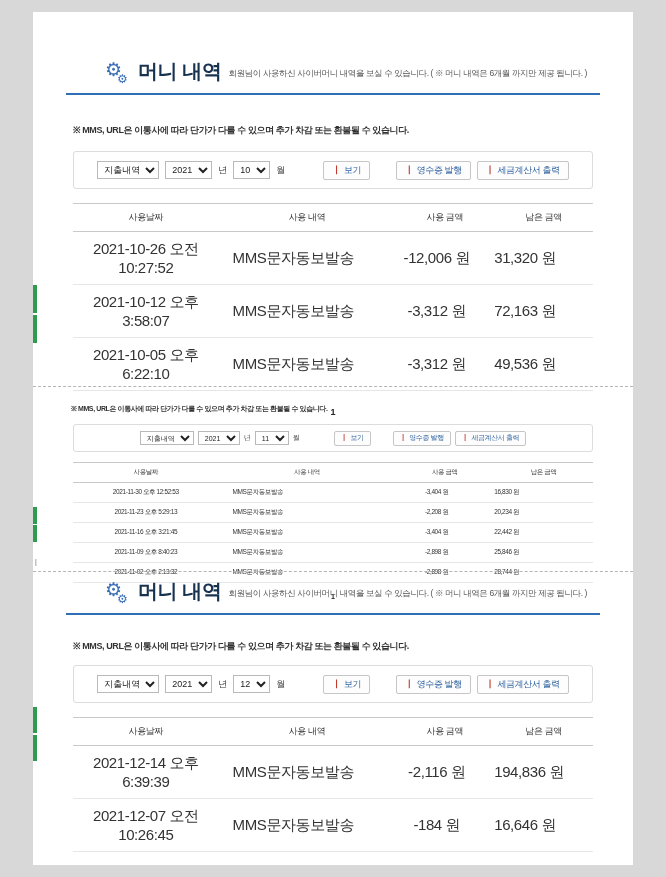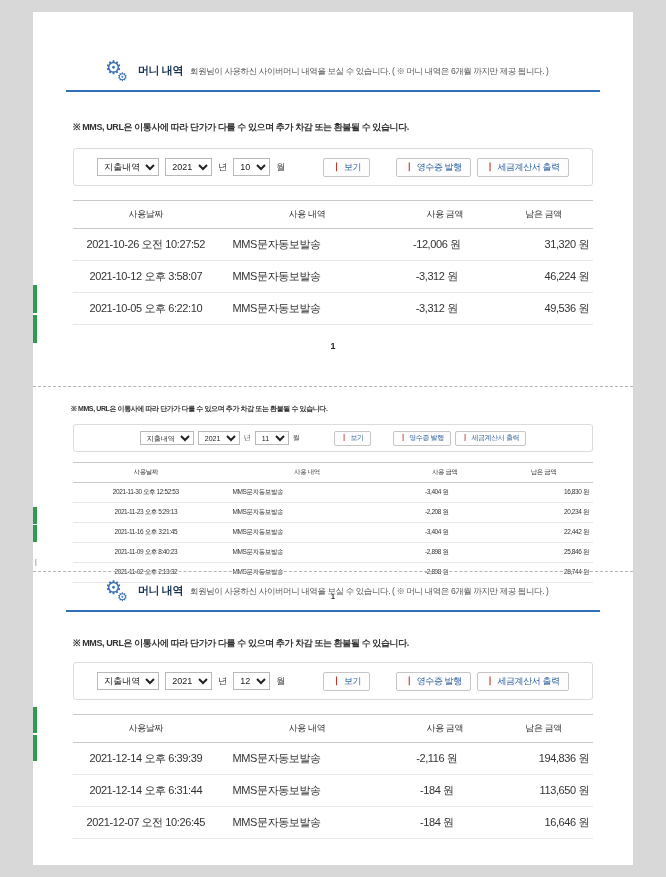--- a/index.html
+++ b/index.html
@@ -40,21 +40,21 @@
     font-size: 19px;
     line-height: 19px;
     left: 0; top: 0;
   }
   .gear.small {
     font-size: 12px;
     left: 12px;
     top: 10px;
   }
   .hdr-title {
-    font-size: 11px;
+    font-size: 20px;
     font-weight: bold;
     color: #17324f;
     letter-spacing: -0.4px;
   }
   .hdr-sub {
     font-size: 8.5px;
     color: #555;
     letter-spacing: -0.4px;
     padding-top: 4px;
   }
@@ -130,33 +130,33 @@
     font-size: 9px;
     font-weight: normal;
     color: #333;
     padding: 7px 0;
     border-top: 1px solid #c9c9c9;
     border-bottom: 1px solid #c9c9c9;
     background: #fff;
     letter-spacing: -0.4px;
   }
   table.grid td {
-    font-size: 11px;
+    font-size: 15px;
     color: #333;
     padding: 8px 0;
     border-bottom: 1px solid #e6e6e6;
     letter-spacing: -0.4px;
   }
   table.small th { font-size: 6.5px; padding: 5px 0; }
   table.small td { font-size: 6.5px; padding: 5px 0; }
 
   .c-date { width: 28%; text-align: center; }
   .c-desc { width: 34%; text-align: left; padding-left: 14px !important; }
   .c-amt  { width: 19%; text-align: center; padding-right: 16px !important; }
-  .c-bal  { width: 19%; text-align: right; padding-right: 4px !important; }
+  .c-bal  { width: 19%; text-align: left; padding-right: 4px !important; }
 
   .pager {
     text-align: center;
     font-size: 9px;
     color: #222;
     font-weight: bold;
     margin-top: 16px;
   }
   .pager.small { font-size: 7px; margin-top: 10px; }
 
@@ -241,21 +241,21 @@
           <tr>
             <td class="c-date">2021-10-26 오전 10:27:52</td>
             <td class="c-desc">MMS문자동보발송</td>
             <td class="c-amt">-12,006 원</td>
             <td class="c-bal">31,320 원</td>
           </tr>
           <tr>
             <td class="c-date">2021-10-12 오후 3:58:07</td>
             <td class="c-desc">MMS문자동보발송</td>
             <td class="c-amt">-3,312 원</td>
-            <td class="c-bal">46,224 원</td>
+            <td class="c-bal">72,163 원</td>
           </tr>
           <tr>
             <td class="c-date">2021-10-05 오후 6:22:10</td>
             <td class="c-desc">MMS문자동보발송</td>
             <td class="c-amt">-3,312 원</td>
             <td class="c-bal">49,536 원</td>
           </tr>
         </tbody>
       </table>
 
@@ -403,26 +403,20 @@
           </tr>
         </thead>
         <tbody>
           <tr>
             <td class="c-date">2021-12-14 오후 6:39:39</td>
             <td class="c-desc">MMS문자동보발송</td>
             <td class="c-amt">-2,116 원</td>
             <td class="c-bal">194,836 원</td>
           </tr>
           <tr>
-            <td class="c-date">2021-12-14 오후 6:31:44</td>
-            <td class="c-desc">MMS문자동보발송</td>
-            <td class="c-amt">-184 원</td>
-            <td class="c-bal">113,650 원</td>
-          </tr>
-          <tr>
             <td class="c-date">2021-12-07 오전 10:26:45</td>
             <td class="c-desc">MMS문자동보발송</td>
             <td class="c-amt">-184 원</td>
             <td class="c-bal">16,646 원</td>
           </tr>
         </tbody>
       </table>
 
     </div>
 

